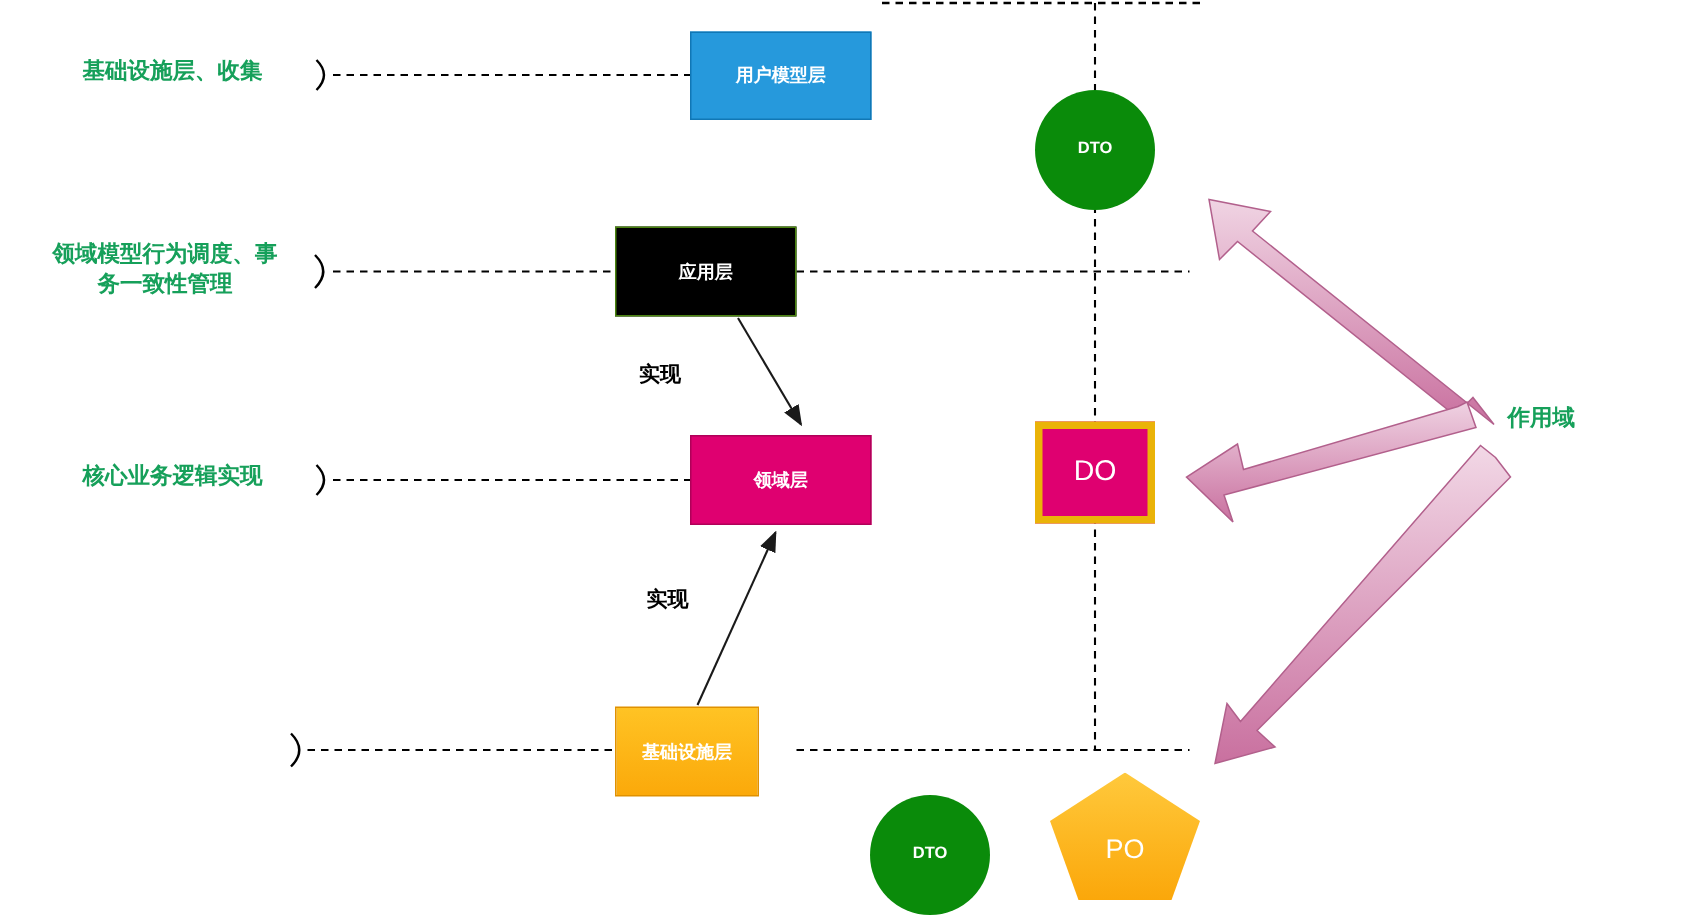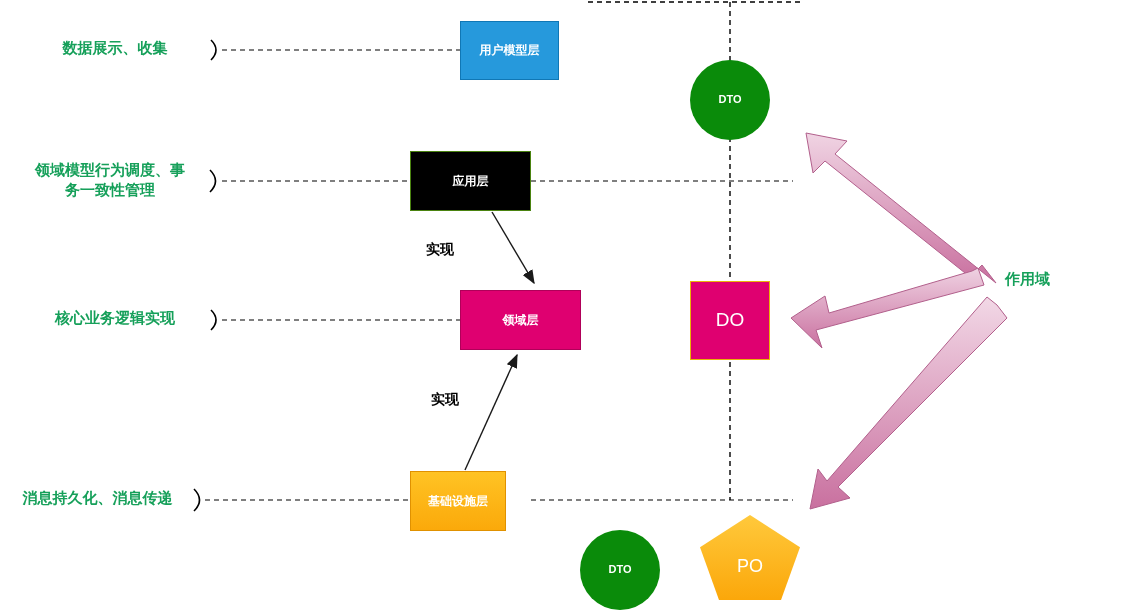--- a/index.html
+++ b/index.html
@@ -28,21 +28,21 @@
     position: absolute;
     display: flex;
     align-items: center;
     justify-content: center;
     color: #ffffff;
     text-align: center;
     box-sizing: border-box;
     line-height: 1.2;
   }
   .box-user {
-    left: 460px; top: 21px; width: 99px; height: 59px;
+    left: 460px; top: 21px; width: 121px; height: 59px;
     background: #2699DC;
     border: 1px solid #1077B5;
     font-size: 12px;
     font-weight: bold;
   }
   .box-app {
     left: 410px; top: 151px; width: 121px; height: 60px;
     background: #000000;
     border: 1px solid #4A8310;
     font-size: 12px;
@@ -70,23 +70,23 @@
     font-weight: bold;
   }
   .circle-dto-bottom {
     left: 580px; top: 530px; width: 80px; height: 80px;
     border-radius: 50%;
     background: #0A8B0A;
     font-size: 11px;
     font-weight: bold;
   }
   .box-do {
-    left: 690px; top: 281px; width: 80px; height: 79px;
+    left: 690px; top: 281px; width: 80px; height: 68px;
     background: #DF0070;
-    border: 1px solid #eab308;
+    border: 5px solid #eab308;
     font-size: 19px;
   }
   .pentagon-po {
     left: 700px; top: 515px; width: 100px; height: 85px;
     background: linear-gradient(to bottom, #FFC93C, #FBA70A);
     clip-path: polygon(50% 0%, 100% 38%, 81% 100%, 19% 100%, 0% 38%);
     font-size: 18px;
     padding-top: 18px;
   }
   .label {
@@ -187,30 +187,29 @@
 
     <g>
       <path d="M978,268 L984,285 L816,330 L822,348 L791,318 L825,296 L829,313 L972,271 Z" fill="url(#arrowGradB)" stroke="#B2608C" stroke-width="1"></path>
     </g>
 
     <g>
       <path d="M997,305 L1007,318 L838,487 L850,498 L810,509 L818,469 L827,481 L987,297 Z" fill="url(#arrowGradC)" stroke="#B2608C" stroke-width="1"></path>
     </g>
   </svg>
 
-  <div class="label label-green lbl-data">数据展示、收集</div>
+  <div class="label label-green lbl-data">基础设施层、收集</div>
 
   <div class="label label-green lbl-domain-behavior">
     <div>领域模型行为调度、事</div>
     <div>务一致性管理</div>
   </div>
 
   <div class="label label-green lbl-core">核心业务逻辑实现</div>
 
-  <div class="label label-green lbl-msg">消息持久化、消息传递</div>
 
   <div class="node box-user">
     <span>用户模型层</span>
   </div>
 
   <div class="node box-app">
     <span>应用层</span>
   </div>
 
   <div class="node box-domain">

